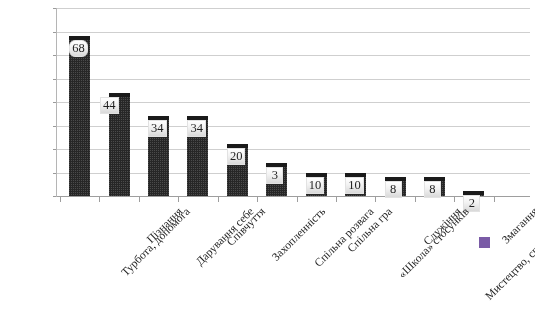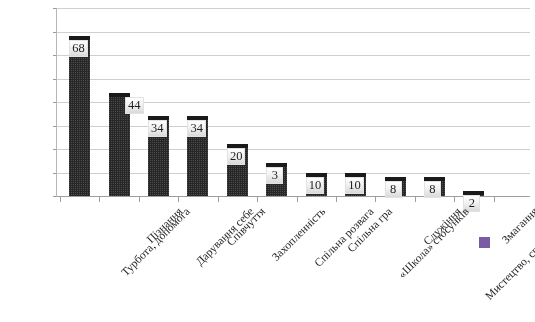--- a/index.html
+++ b/index.html
@@ -196,22 +196,22 @@
       <div class="x-tick-mark" style="left: 257.083px;"></div>
       <div class="x-tick-mark" style="left: 296.5px;"></div>
       <div class="x-tick-mark" style="left: 335.917px;"></div>
       <div class="x-tick-mark" style="left: 375.333px;"></div>
       <div class="x-tick-mark" style="left: 414.75px;"></div>
       <div class="x-tick-mark" style="left: 454.167px;"></div>
       <div class="x-tick-mark" style="left: 493.583px;"></div>
     </div>
 
   <div id="data-labels">
-      <div class="data-label" style="top: 40.2px; left: 69.2083px;">68</div>
-      <div class="data-label" style="top: 96.6px; left: 125px;">44</div>
+      <div class="data-label" style="top: 40.2px; left: 69.2083px; border-radius: 6px;">68</div>
+      <div class="data-label" style="top: 96.6px; left: 100px;">44</div>
       <div class="data-label" style="top: 120.1px; left: 148.042px;">34</div>
       <div class="data-label" style="top: 120.1px; left: 187.458px;">34</div>
       <div class="data-label" style="top: 148.3px; left: 226.875px;">20</div>
       <div class="data-label" style="top: 167.1px; left: 266.292px;">3</div>
       <div class="data-label" style="top: 176.5px; left: 305.708px;">10</div>
       <div class="data-label" style="top: 176.5px; left: 345.125px;">10</div>
       <div class="data-label" style="top: 181.2px; left: 384.542px;">8</div>
       <div class="data-label" style="top: 181.2px; left: 423.958px;">8</div>
       <div class="data-label" style="top: 195.3px; left: 463.375px;">2</div>
     </div>

